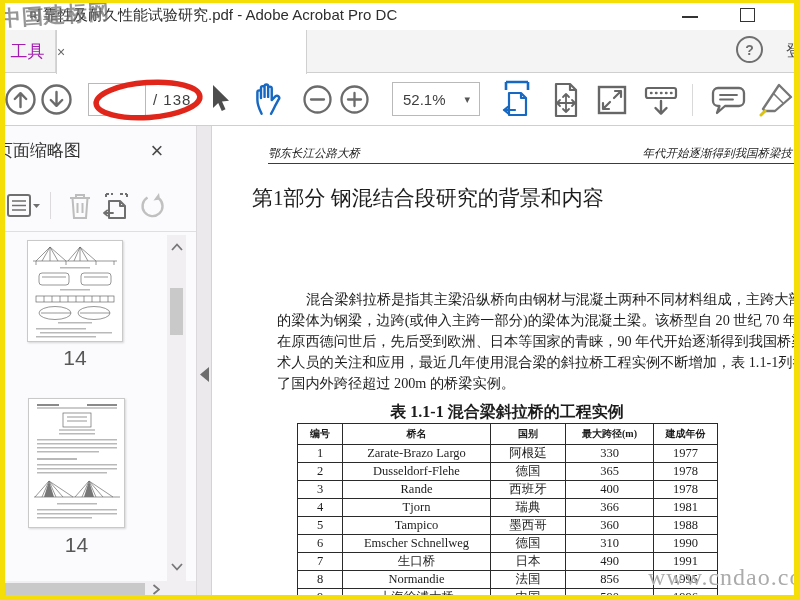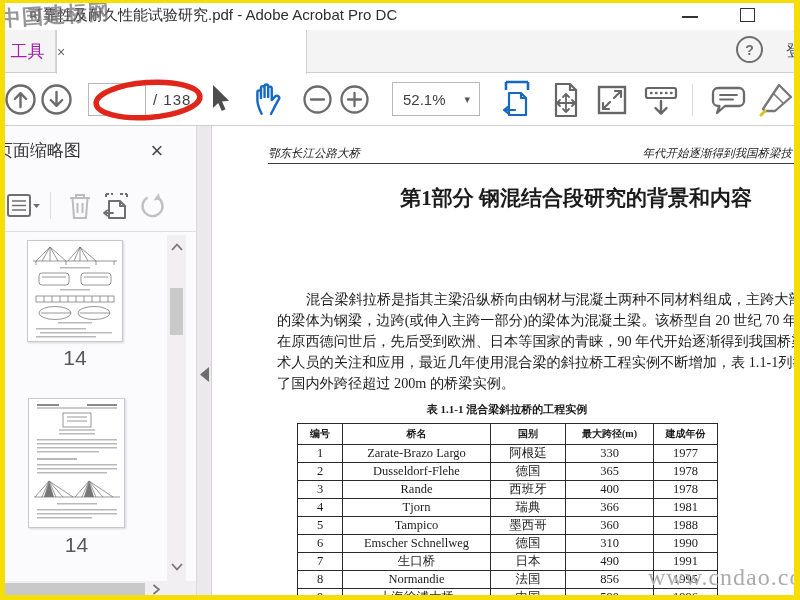--- a/index.html
+++ b/index.html
@@ -48,26 +48,26 @@
   .scroll-thumb{background:#c9c9c9;}
   
   #splitter{left:196px;top:126px;width:16px;height:474px;background:#ebe9ec;
             border-left:1px solid #dbd9dc;border-right:1px solid #d4d2d5;box-sizing:border-box;}
   
   #doc{left:212px;top:126px;width:588px;height:474px;background:#fff;}
   .serif{font-family:"Liberation Serif","DejaVu Serif",serif;color:#1c1c1c;}
   #runhead-l{left:268px;top:146px;font-size:11.5px;font-style:italic;}
   #runhead-r{left:500px;top:146px;width:292px;text-align:right;font-size:11.5px;font-style:italic;}
   #runrule{left:268px;top:163px;width:527px;height:1px;background:#3c3c3c;}
-  #doc-title{left:252px;top:184px;width:500px;text-align:right;font-size:21px;font-weight:bold;}
+  #doc-title{left:252px;top:184px;width:500px;text-align:left;font-size:21px;font-weight:normal;}
   #sec-head{left:277px;top:256px;font-size:16.5px;font-weight:bold;color:#141414;
             font-family:"Liberation Sans","DejaVu Sans",sans-serif;}
   .pline{left:277px;width:497px;height:21px;font-size:14.2px;text-align:justify;text-align-last:justify;white-space:nowrap;}
   .pline.last{text-align:left;text-align-last:left;}
-  #tbl-caption{left:297px;top:402px;width:420px;text-align:center;font-size:11px;font-weight:bold;}
+  #tbl-caption{left:297px;top:402px;width:420px;text-align:center;font-size:16px;font-weight:bold;}
   #example-table{left:297px;top:423px;width:420px;border-collapse:collapse;table-layout:fixed;}
   #example-table th,#example-table td{border:1px solid #2a2a2a;text-align:center;padding:0;overflow:hidden;white-space:nowrap;}
   #example-table th{height:20px;font-size:10px;font-weight:bold;}
   #example-table td{height:16px;font-size:12.5px;}
   #wm-bottom{left:648px;top:564px;font-family:"Liberation Serif",serif;font-size:24px;color:#ababab;
              letter-spacing:1px;z-index:5;}
   
   #frame{left:0;top:0;width:800px;height:600px;box-sizing:border-box;
          border-style:solid;border-color:#f4de05;border-width:3px 6px 5px 5px;z-index:50;pointer-events:none;}
   svg{display:block;}

